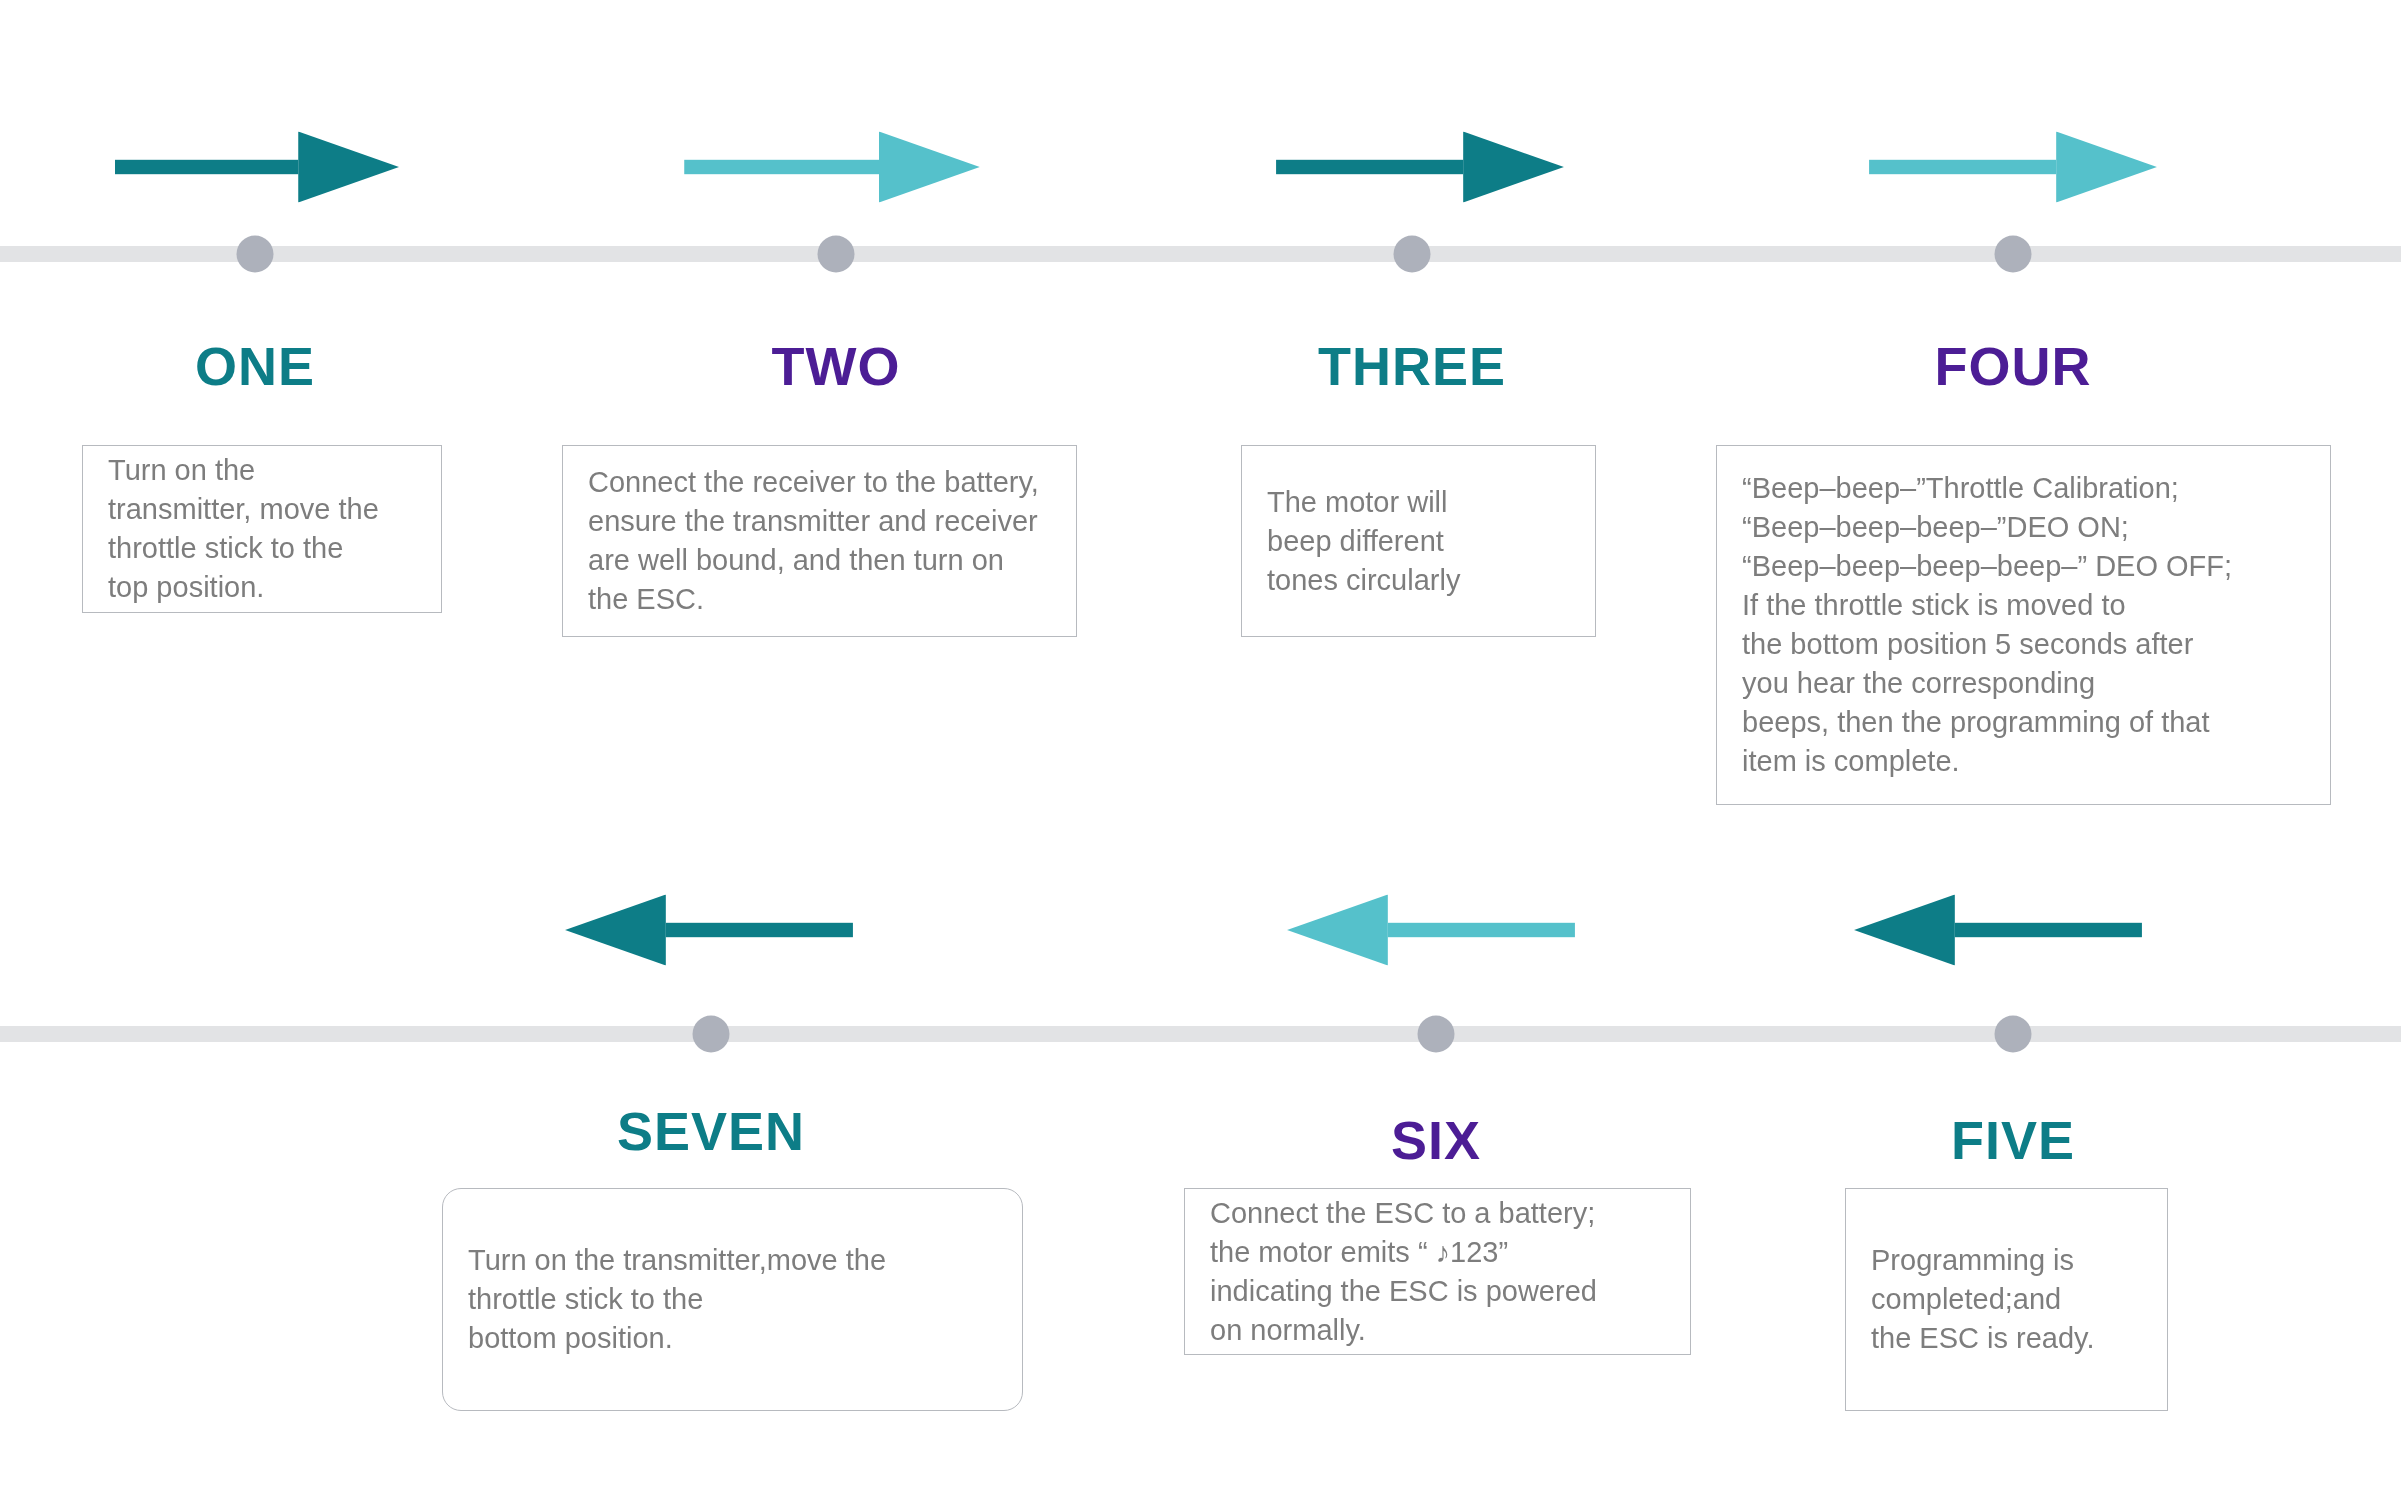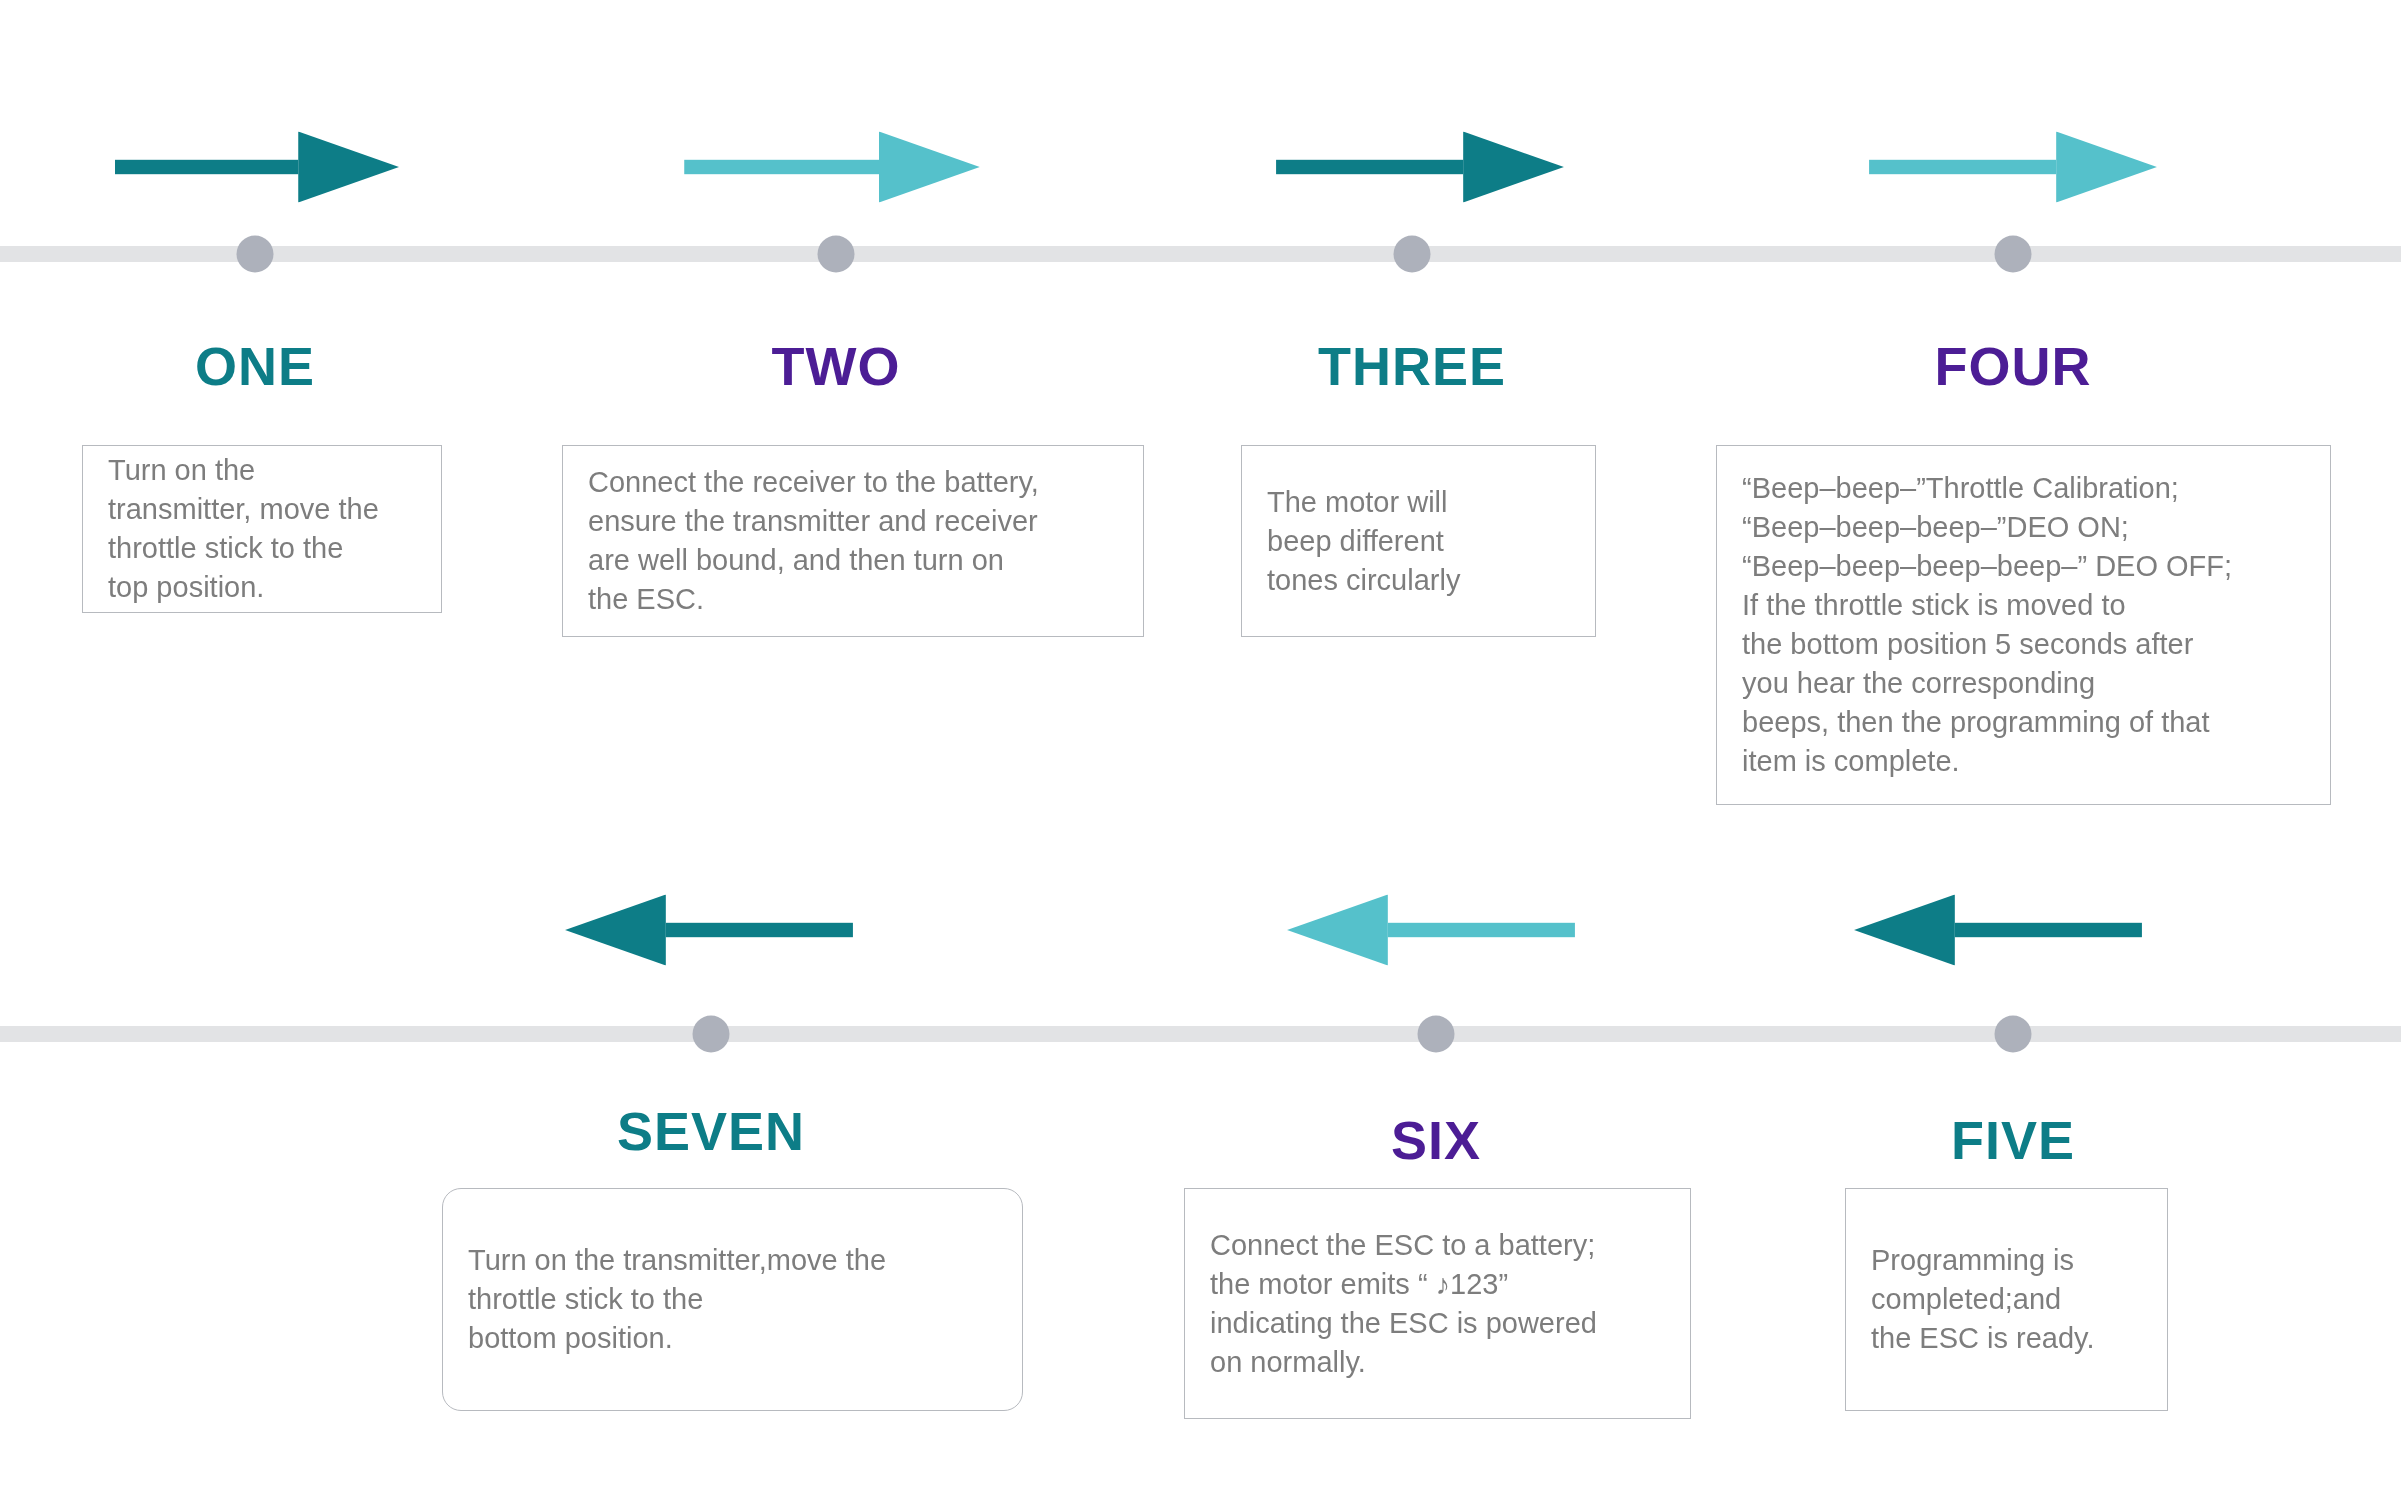--- a/index.html
+++ b/index.html
@@ -107,21 +107,21 @@
 top position.</div>
       </div>
       <div class="arrow" style="left: 684px; top: 159px;">
         <svg width="296" height="71" viewBox="0 0 308 74">
           <rect x="0" y="29.5" width="203" height="15" fill="#55c1cb"></rect>
           <polygon points="203,0 308,37 203,74" fill="#55c1cb"></polygon>
         </svg>
       </div>
       <div class="node-dot" style="left: 836px; top: 246px;"></div>
       <div class="step-heading heading-light" style="left: 836px; top: 331px;">TWO</div>
-      <div class="desc-box" style="left: 562px; top: 437px; width: 582px; height: 192px;">
+      <div class="desc-box" style="left: 562px; top: 437px; width: 515px; height: 192px;">
         <div class="desc-text">Connect the receiver to the battery,
 ensure the transmitter and receiver
 are well bound, and then turn on
 the ESC.</div>
       </div>
       <div class="arrow" style="left: 1276px; top: 159px;">
         <svg width="288" height="71" viewBox="0 0 300 74">
           <rect x="0" y="29.5" width="195" height="15" fill="#0d7d87"></rect>
           <polygon points="195,0 300,37 195,74" fill="#0d7d87"></polygon>
         </svg>
@@ -165,21 +165,21 @@
 bottom position.</div>
       </div>
       <div class="arrow" style="left: 1287px; top: 922px;">
         <svg width="288" height="71" viewBox="0 0 300 74">
           <rect x="105" y="29.5" width="195" height="15" fill="#55c1cb"></rect>
           <polygon points="105,0 0,37 105,74" fill="#55c1cb"></polygon>
         </svg>
       </div>
       <div class="node-dot" style="left: 1436px; top: 1026px;"></div>
       <div class="step-heading heading-light" style="left: 1436px; top: 1105px;">SIX</div>
-      <div class="desc-box" style="left: 1184px; top: 1180px; width: 507px; height: 231px;">
+      <div class="desc-box" style="left: 1184px; top: 1180px; width: 507px; height: 167px;">
         <div class="desc-text">Connect the ESC to a battery;
 the motor emits “ ♪123”
 indicating the ESC is powered
 on normally.</div>
       </div>
       <div class="arrow" style="left: 1854px; top: 922px;">
         <svg width="288" height="71" viewBox="0 0 300 74">
           <rect x="105" y="29.5" width="195" height="15" fill="#0d7d87"></rect>
           <polygon points="105,0 0,37 105,74" fill="#0d7d87"></polygon>
         </svg>

